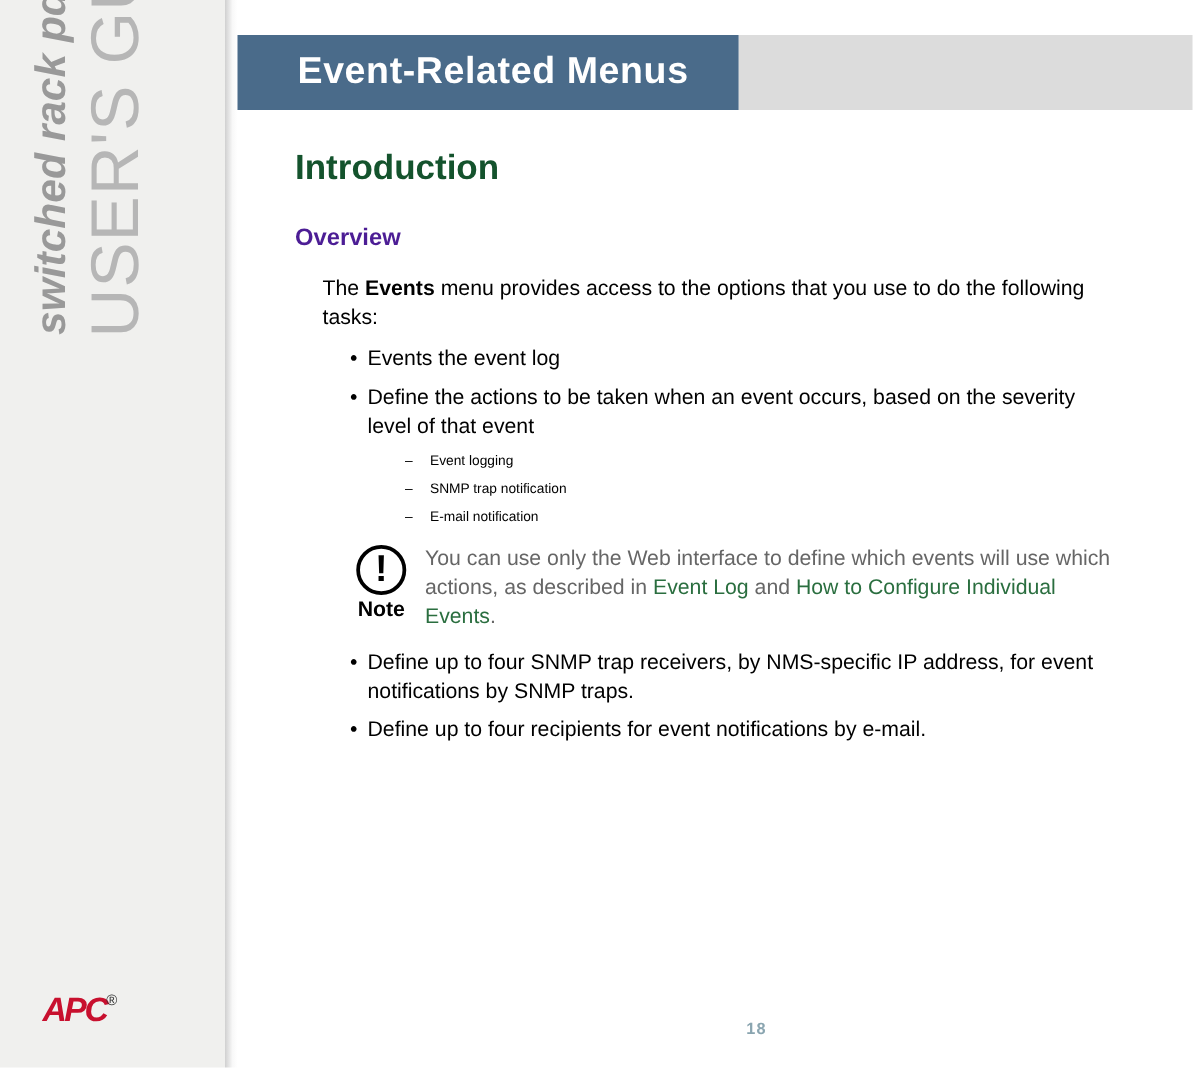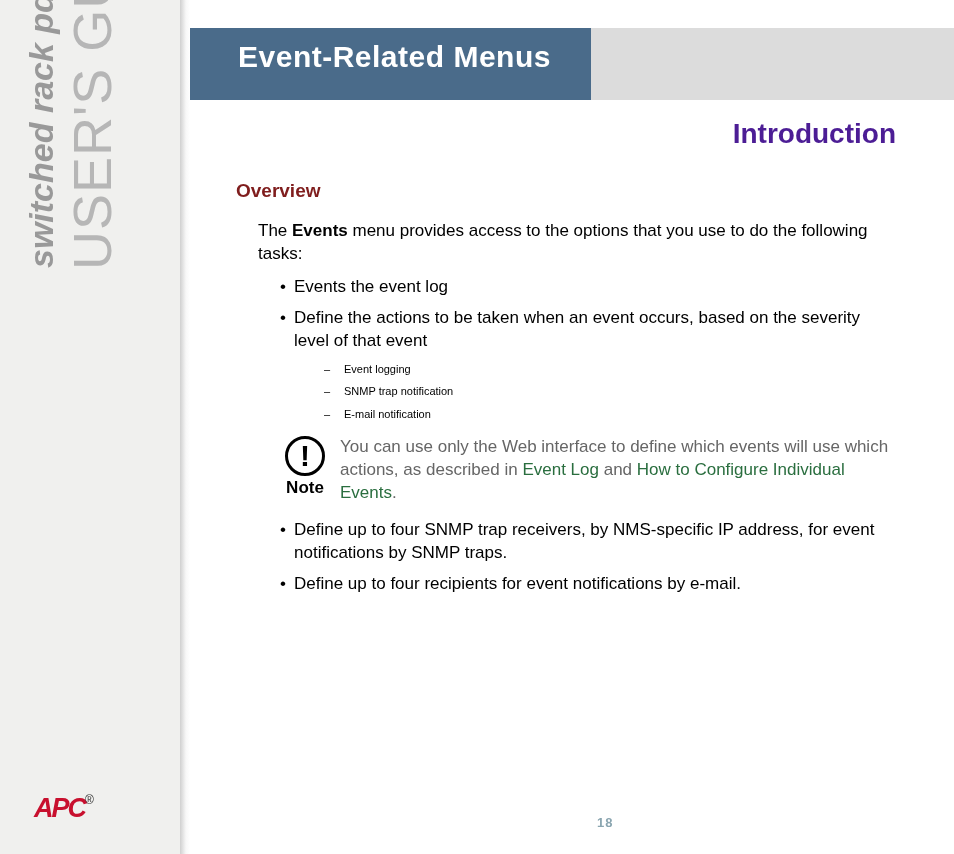--- a/index.html
+++ b/index.html
@@ -72,21 +72,21 @@
     top: 0;
     width: 10px;
     height: 854px;
     background: linear-gradient(to right, #d0d0d0 0%, #f8f8f8 60%, #ffffff 100%);
   }
   .title-bar {
     position: absolute;
     left: 190px;
     top: 28px;
     right: 0;
-    height: 72px;
+    height: 60px;
     display: flex;
   }
   .title-bar-blue {
     background: #4a6b8a;
     color: #ffffff;
     font-family: "Trebuchet MS", Arial, sans-serif;
     font-size: 30px;
     font-weight: 700;
     padding: 12px 40px 12px 48px;
     letter-spacing: 0.5px;
@@ -98,29 +98,28 @@
   }
   .content {
     position: absolute;
     left: 236px;
     top: 118px;
     width: 660px;
   }
   .h1 {
     font-family: "Trebuchet MS", Arial, sans-serif;
     font-size: 28px;
+    color: #14532d;
+    font-weight: 700;
+    margin-bottom: 30px;
+  }
+  .h2 {
+    font-family: "Trebuchet MS", Arial, sans-serif;
+    font-size: 19px;
     color: #4c1d95;
-    font-weight: 700;
-    margin-bottom: 30px;
-    text-align: right;
-  }
-  .h2 {
-    font-family: "Trebuchet MS", Arial, sans-serif;
-    font-size: 19px;
-    color: #7f1d1d;
     font-weight: 700;
     margin-bottom: 18px;
   }
   .body-text {
     font-size: 17px;
     color: #000;
     line-height: 1.35;
     margin-left: 22px;
     margin-bottom: 10px;
   }

